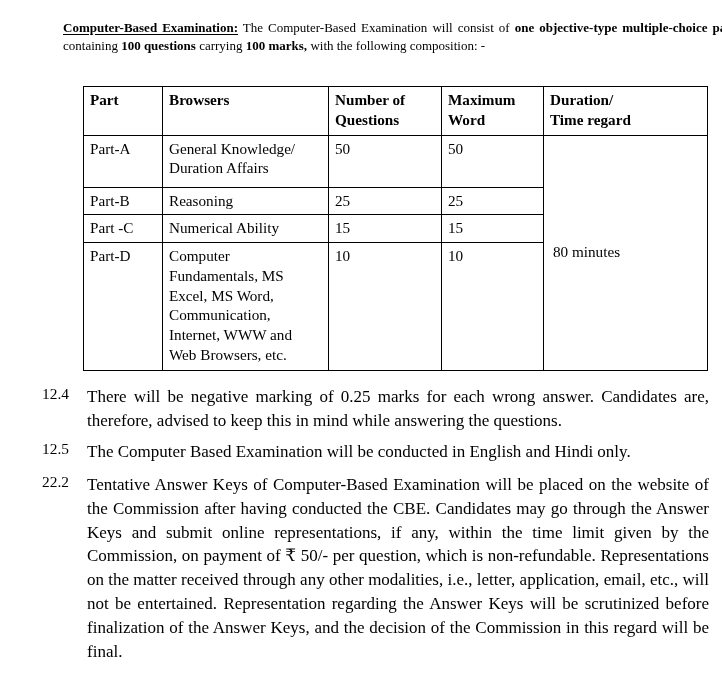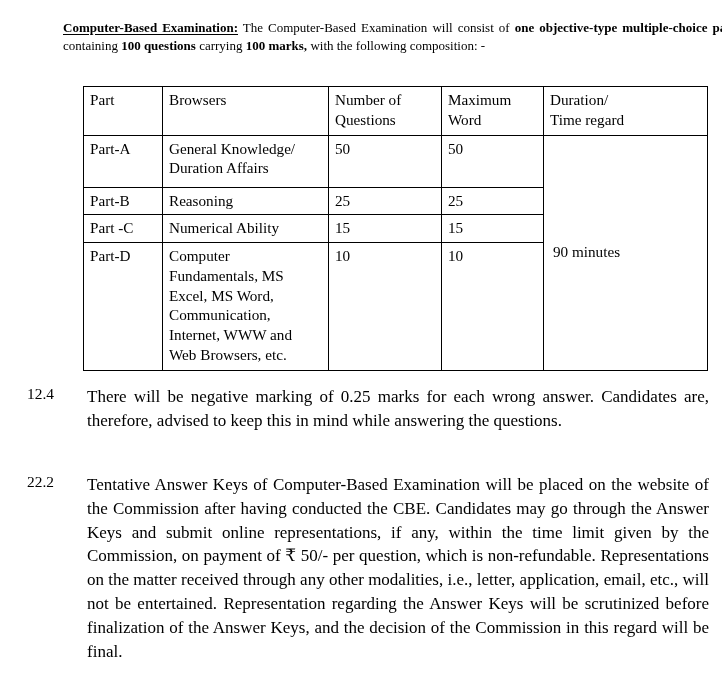--- a/index.html
+++ b/index.html
@@ -57,21 +57,21 @@
   }
   table.exam td, table.exam th {
     border: 1.4px solid #000;
     vertical-align: top;
     padding: 3px 6px 4px 6px;
     line-height: 1.30;
     text-align: left;
     font-weight: normal;
   }
   table.exam thead th {
-    font-weight: normal;
+    font-weight: bold;
     padding-bottom: 5px;
   }
   .col-part   { width: 79px; }
   .col-sub    { width: 166px; }
   .col-numq   { width: 113px; }
   .col-marks  { width: 102px; }
   .col-dur    { width: 164px; }
 
   .cell-dur {
     vertical-align: middle !important;
@@ -81,21 +81,21 @@
   .r-mid  { height: 52px; }
 
   
   .clause {
     position: absolute;
     left: 27px;
     width: 682px;
   }
   .clause .num {
     position: absolute;
-    left: 0;
+    left: 15px;
     top: 0;
     width: 54px;
     text-align: left;
     font-size: 15.4px;
   }
   .clause .body {
     margin-left: 60px;
     text-align: justify;
     line-height: 1.40;
     font-size: 17px;
@@ -128,21 +128,21 @@
           <th><span>Maximum</span><br><span>Word</span></th>
           <th><span>Duration/</span><br><span>Time regard</span></th>
         </tr>
       </thead>
       <tbody>
         <tr class="r-mid">
           <td>Part-A</td>
           <td>General Knowledge/ Duration Affairs</td>
           <td>50</td>
           <td>50</td>
-          <td class="cell-dur" rowspan="4">90 minutes</td>
+          <td class="cell-dur" rowspan="4">80 minutes</td>
         </tr>
         <tr>
           <td>Part-B</td>
           <td>Reasoning</td>
           <td>25</td>
           <td>25</td>
         </tr>
         <tr>
           <td>Part -C</td>
           <td>Numerical Ability</td>
@@ -157,19 +157,23 @@
         </tr>
       </tbody>
     </table>
   </div>
 
   <div class="clause clause-124">
     <span class="num">12.4</span>
     <div class="body">There will be negative marking of 0.25 marks for each wrong answer. Candidates are, therefore, advised to keep this in mind while answering the questions.</div>
   </div>
 
+  <div class="clause clause-125">
+    <span class="num">12.5</span>
+    <div class="body">The Computer Based Examination will be conducted in English and Hindi only.</div>
+  </div>
 
   <div class="clause clause-126">
     <span class="num">22.2</span>
     <div class="body">Tentative Answer Keys of Computer-Based Examination will be placed on the website of the Commission after having conducted the CBE. Candidates may go through the Answer Keys and submit online representations, if any, within the time limit given by the Commission, on payment of ₹ 50/- per question, which is non-refundable. Representations on the matter received through any other modalities, i.e., letter, application, email, etc., will not be entertained. Representation regarding the Answer Keys will be scrutinized before finalization of the Answer Keys, and the decision of the Commission in this regard will be final.</div>
   </div>
 
 </div>
 
 </body></html>

